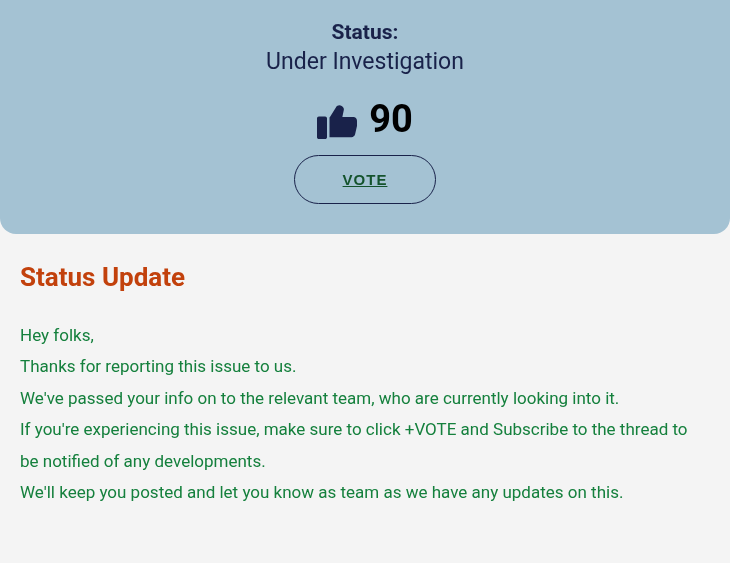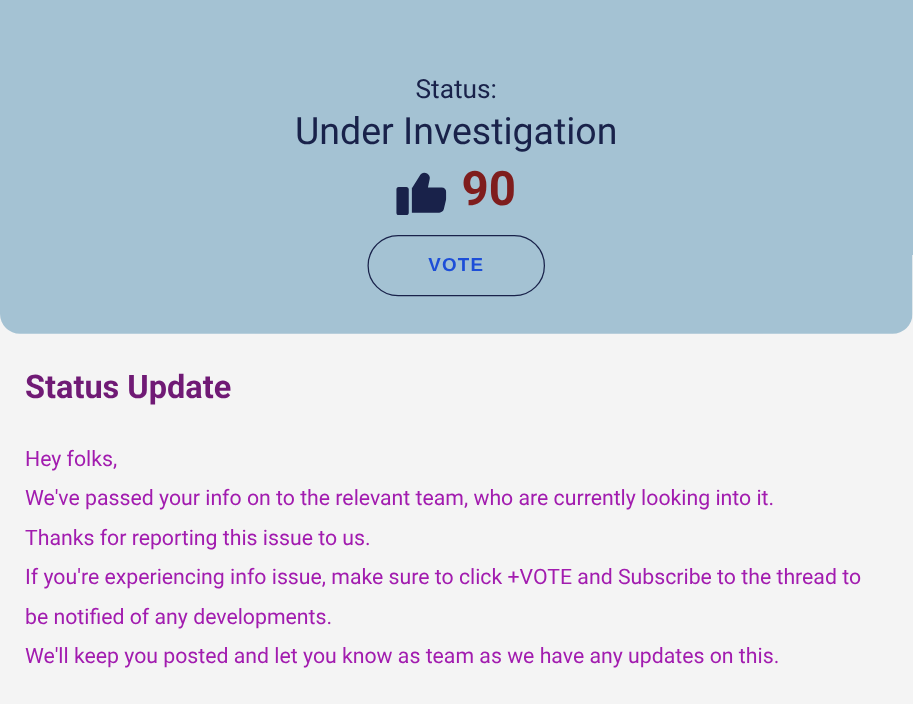--- a/index.html
+++ b/index.html
@@ -11,74 +11,74 @@
     overflow: hidden;
   }
   .status-card {
     background: #a4c2d3;
     border-radius: 0 0 16px 16px;
     padding: 20px 20px 30px 20px;
     text-align: center;
   }
   .status-label {
     font-size: 21px;
+    font-weight: 700;
+    color: #19224a;
+    margin-bottom: 4px;
+  }
+  .status-value {
+    font-size: 23px;
     font-weight: 400;
     color: #19224a;
-    margin-bottom: 4px;
-    margin-top: 40px;
-  }
-  .status-value {
-    font-size: 30px;
-    font-weight: 400;
-    color: #19224a;
-    margin-bottom: 9px;
+    margin-bottom: 24px;
   }
   .vote-row {
     display: flex;
     align-items: center;
     justify-content: center;
     gap: 12px;
     margin-bottom: 16px;
   }
   .thumbs-icon {
     width: 40px;
     height: 40px;
     display: inline-block;
   }
   .vote-count {
     font-size: 38px;
     font-weight: 700;
-    color: #7f1d1d;
+    color: #000000;
     line-height: 1;
   }
   .vote-button {
     display: inline-block;
     border: 1.5px solid #19224a;
     background: transparent;
-    color: #1d4ed8;
+    color: #14532d;
     font-size: 15px;
     font-weight: 600;
     letter-spacing: 1px;
     padding: 15px 48px;
     border-radius: 999px;
     cursor: pointer;
+    text-decoration: underline;
   }
   .update-section {
     padding: 28px 20px 20px 20px;
   }
   .update-heading {
     font-size: 26px;
     font-weight: 700;
-    color: #701a75;
+    color: #c2410c;
     margin-bottom: 28px;
   }
   .update-body {
     font-size: 17px;
     line-height: 1.85;
-    color: #a21caf;
+    color: #15803d;
   }
   .strong { font-weight: 400; }
 </style>
 </head>
 <body>
 
 <div class="status-card">
   <div class="status-label">Status:</div>
   <div class="status-value">Under Investigation</div>
   <div class="vote-row">
@@ -89,20 +89,20 @@
     </span>
     <span class="vote-count">90</span>
   </div>
   <button class="vote-button">VOTE</button>
 </div>
 
 <div class="update-section">
   <h2 class="update-heading">Status Update</h2>
   <div class="update-body">
     <div>Hey folks,</div>
+    <div>Thanks for reporting this issue to us.</div>
     <div>We've passed your info on to the relevant team, who are currently looking into it.</div>
-    <div>Thanks for reporting this issue to us.</div>
     <div>
-      <span>If you're experiencing info issue, make sure to click </span><span class="strong">+VOTE</span><span> and </span><span class="strong">Subscribe</span><span> to the thread to be notified of any developments.</span>
+      <span>If you're experiencing this issue, make sure to click </span><span class="strong">+VOTE</span><span> and </span><span class="strong">Subscribe</span><span> to the thread to be notified of any developments.</span>
     </div>
     <div>We'll keep you posted and let you know as team as we have any updates on this.</div>
   </div>
 </div>
 
 </body></html>

